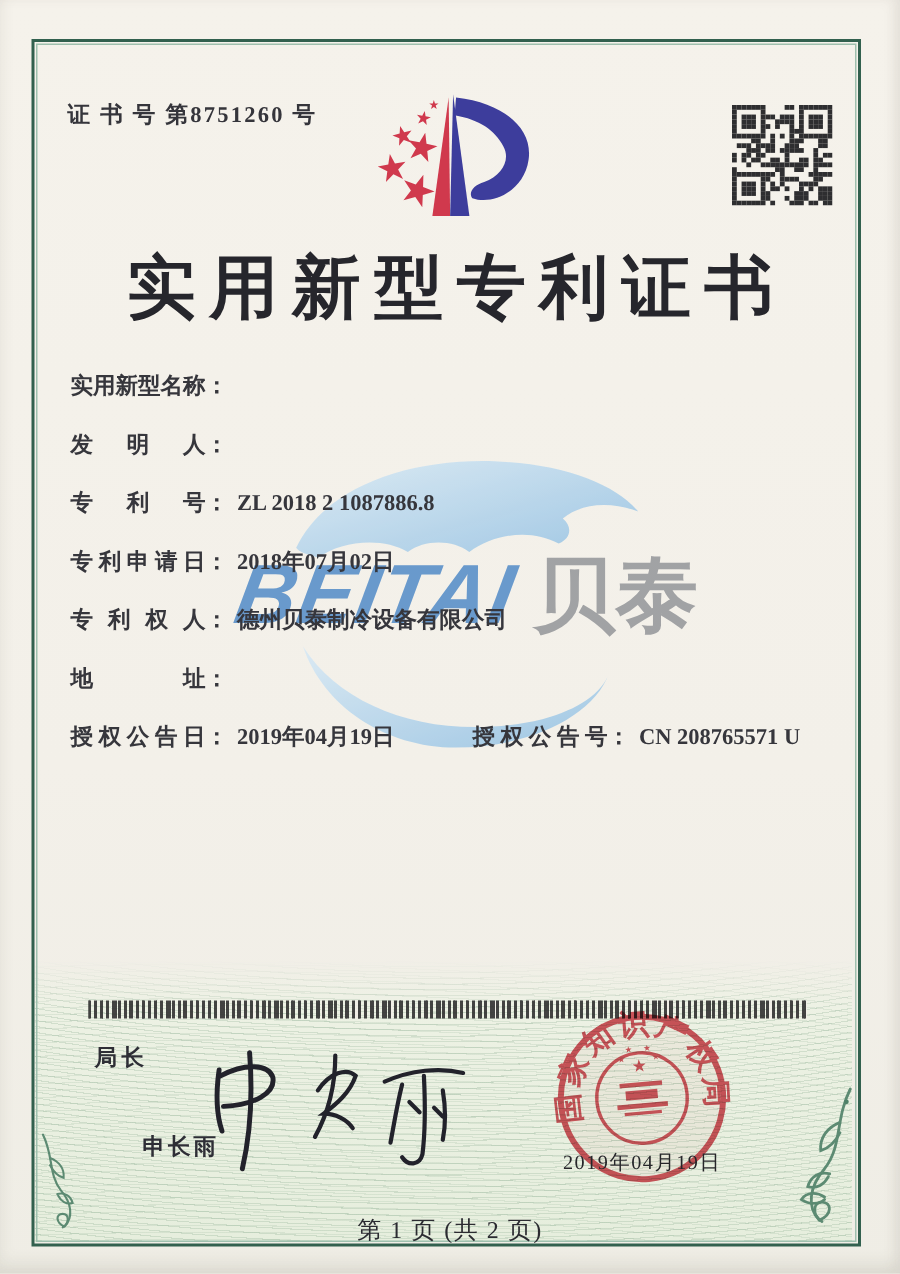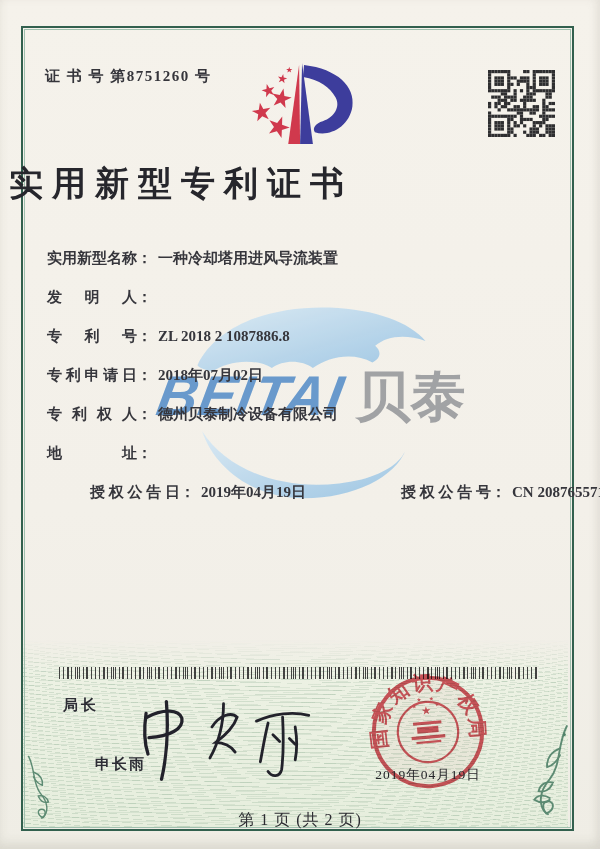--- a/index.html
+++ b/index.html
@@ -27,35 +27,35 @@
       repeating-radial-gradient(1400px 900px at 50% -640px, rgba(100,145,112,.20) 0 1.1px, rgba(0,0,0,0) 1.1px 6px),
       repeating-radial-gradient(1300px 850px at 20% 1500px, rgba(100,145,112,.13) 0 1.1px, rgba(0,0,0,0) 1.1px 7px),
       linear-gradient(180deg,#eef2e5,#e6eedd);
     -webkit-mask-image:linear-gradient(180deg,transparent 0,#000 34px);
     mask-image:linear-gradient(180deg,transparent 0,#000 34px);
   }
   
   .cert-no{position:absolute;left:45px;top:67px;font-size:15px;letter-spacing:1.5px;color:#35353b;z-index:5;font-weight:bold;}
   .logo{position:absolute;left:233px;top:48px;width:148px;height:116px;z-index:5;}
   .title{
-    position:absolute;left:0;top:161px;width:100%;
-    font-size:34px;font-weight:600;letter-spacing:9px;text-indent:9px;color:#26262c;z-index:5;
+    position:absolute;left:0;top:161px;width:100%;text-align:center;
+    font-size:46px;font-weight:600;letter-spacing:9px;text-indent:9px;color:#26262c;z-index:5;
   }
   .qr{position:absolute;left:488px;top:70px;width:67px;height:67px;z-index:5;}
   
   .fields{
     position:absolute;left:47px;top:247px;width:506px;z-index:5;
     display:flex;flex-direction:column;gap:17px;
     font-size:15px;color:#36363c;font-weight:bold;
   }
   .frow{display:flex;line-height:22px;}
   .flabel{display:inline-block;width:90px;text-align:justify;text-align-last:justify;flex:none;}
   .fcolon{flex:none;}
   .fvalue{padding-left:6px;white-space:nowrap;}
-  .pair{display:flex;margin-left:43px;}
+  .pair{display:flex;}
   .pair.first{width:268px;flex:none;}
   
   .paras{position:absolute;left:47px;top:505px;width:506px;z-index:5;color:#3d3d44;}
   .paras p{margin:0;font-size:14px;line-height:1.44;text-indent:2em;text-align:justify;}
   
   .barcode{
     position:absolute;left:59px;top:667px;width:479px;height:12px;z-index:3;opacity:.88;
     background-image:
       repeating-linear-gradient(90deg,#2c2c2c 0 1.5px,transparent 1.5px 4px),
       repeating-linear-gradient(90deg,#2c2c2c 0 1px,transparent 1px 9px),
@@ -401,21 +401,20 @@
         <rect x="53.55" y="63.00" width="3.15" height="3.15"></rect>
         <rect x="59.85" y="63.00" width="3.15" height="3.15"></rect>
         <rect x="63.00" y="63.00" width="3.15" height="3.15"></rect>
       </g>
     </svg>
 
   <div class="fields">
     <div class="frow">
       <span class="flabel">实用新型名称</span>
         <span class="fcolon">：</span>
-        <span class="fvalue">一种冷却塔用进风导流装置</span>
     </div>
     <div class="frow">
       <span class="flabel">发明人</span>
         <span class="fcolon">：</span>
     </div>
     <div class="frow">
       <span class="flabel">专利号</span>
         <span class="fcolon">：</span>
         <span class="fvalue">ZL 2018 2 1087886.8</span>
     </div>

